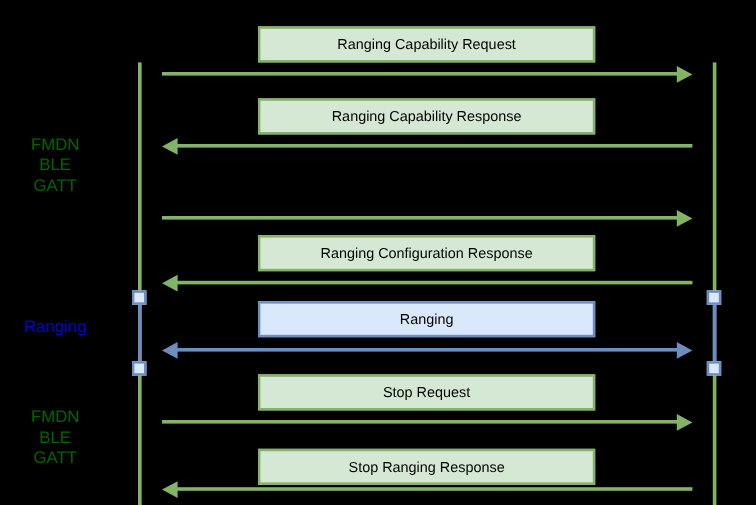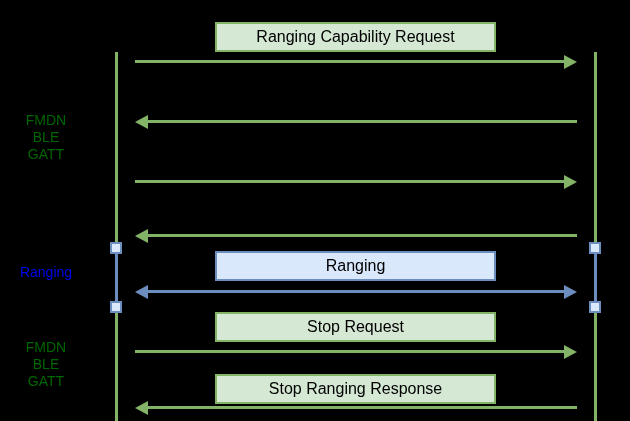--- a/index.html
+++ b/index.html
@@ -19,21 +19,21 @@
   .handle {
     position: absolute; width: 12px; height: 12px;
     background: #dae8fc; border: 2px solid #6c8ebf;
   }
   .handle.hl { left: 110px; } .handle.hr { left: 589px; }
   .handle.t { top: 242px; }   .handle.b { top: 301px; }
   
   .msg {
     position: absolute; left: 215px; width: 281px; height: 30px;
     border: 2px solid; display: flex; align-items: center; justify-content: center;
-    font-size: 16px; color: #000000; text-align: center;
+    font-size: 12px; color: #000000; text-align: center;
   }
   .msg.green { background: #d5e8d4; border-color: #82b366; }
   .msg.blue  { background: #dae8fc; border-color: #6c8ebf; }
   
   .arrow { position: absolute; left: 135px; width: 442px; height: 14px; }
   .arrow.green { color: #82b366; }
   .arrow.blue  { color: #6c8ebf; }
   .arrow .line { position: absolute; top: 5px; height: 3px; background: currentColor; left: 0; right: 0; }
   .arrow.dir-right .line { right: 11px; }
   .arrow.dir-left  .line { left: 11px; }
@@ -82,30 +82,36 @@
   </div>
 
   <div class="msg green" style="top:22px">
     <span>Ranging Capability Request</span>
   </div>
   <div class="arrow green dir-right" style="top:55px">
     <div class="line"></div>
     <div class="head right"></div>
   </div>
 
+  <div class="msg green" style="top:82px">
+    <span>Ranging Capability Response</span>
+  </div>
   <div class="arrow green dir-left" style="top:115px">
     <div class="line"></div>
     <div class="head left"></div>
   </div>
 
   <div class="arrow green dir-right" style="top:175px">
     <div class="line"></div>
     <div class="head right"></div>
   </div>
 
+  <div class="msg green" style="top:196px">
+    <span>Ranging Configuration Response</span>
+  </div>
   <div class="arrow green dir-left" style="top:229px">
     <div class="line"></div>
     <div class="head left"></div>
   </div>
 
   <div class="msg blue" style="top:251px">
     <span>Ranging</span>
   </div>
   <div class="arrow blue dir-both" style="top:285px">
     <div class="line"></div>

